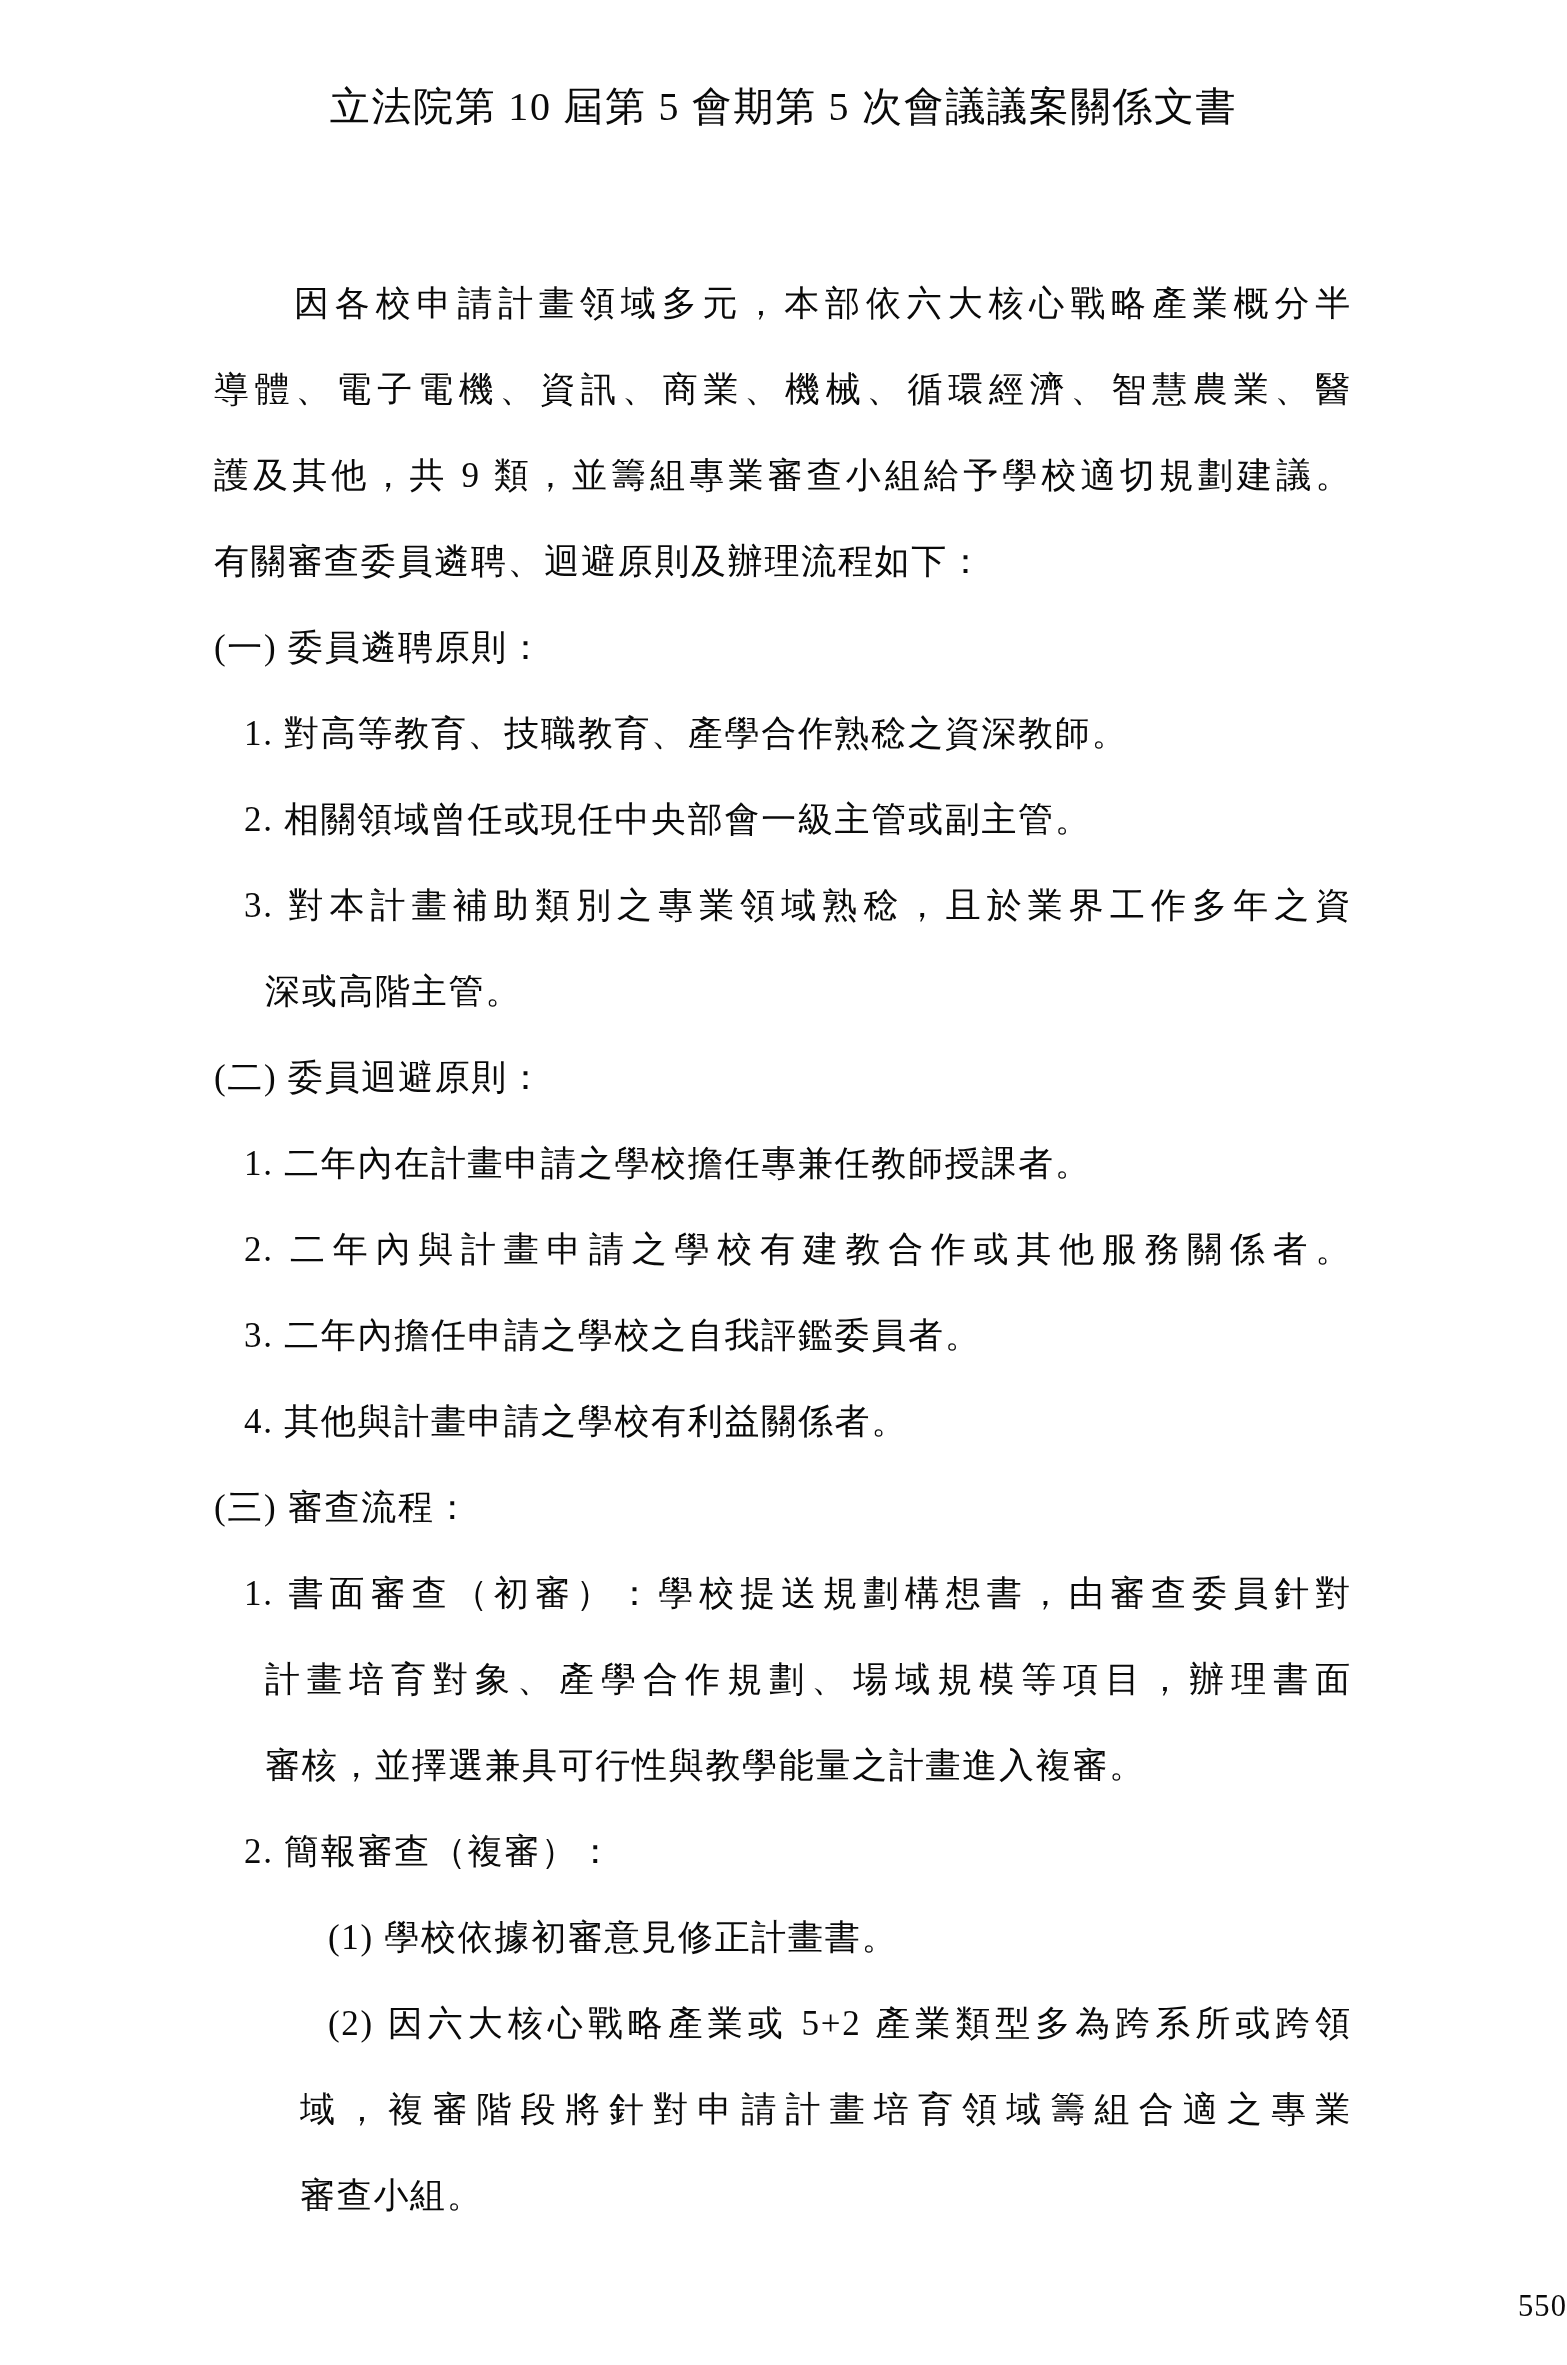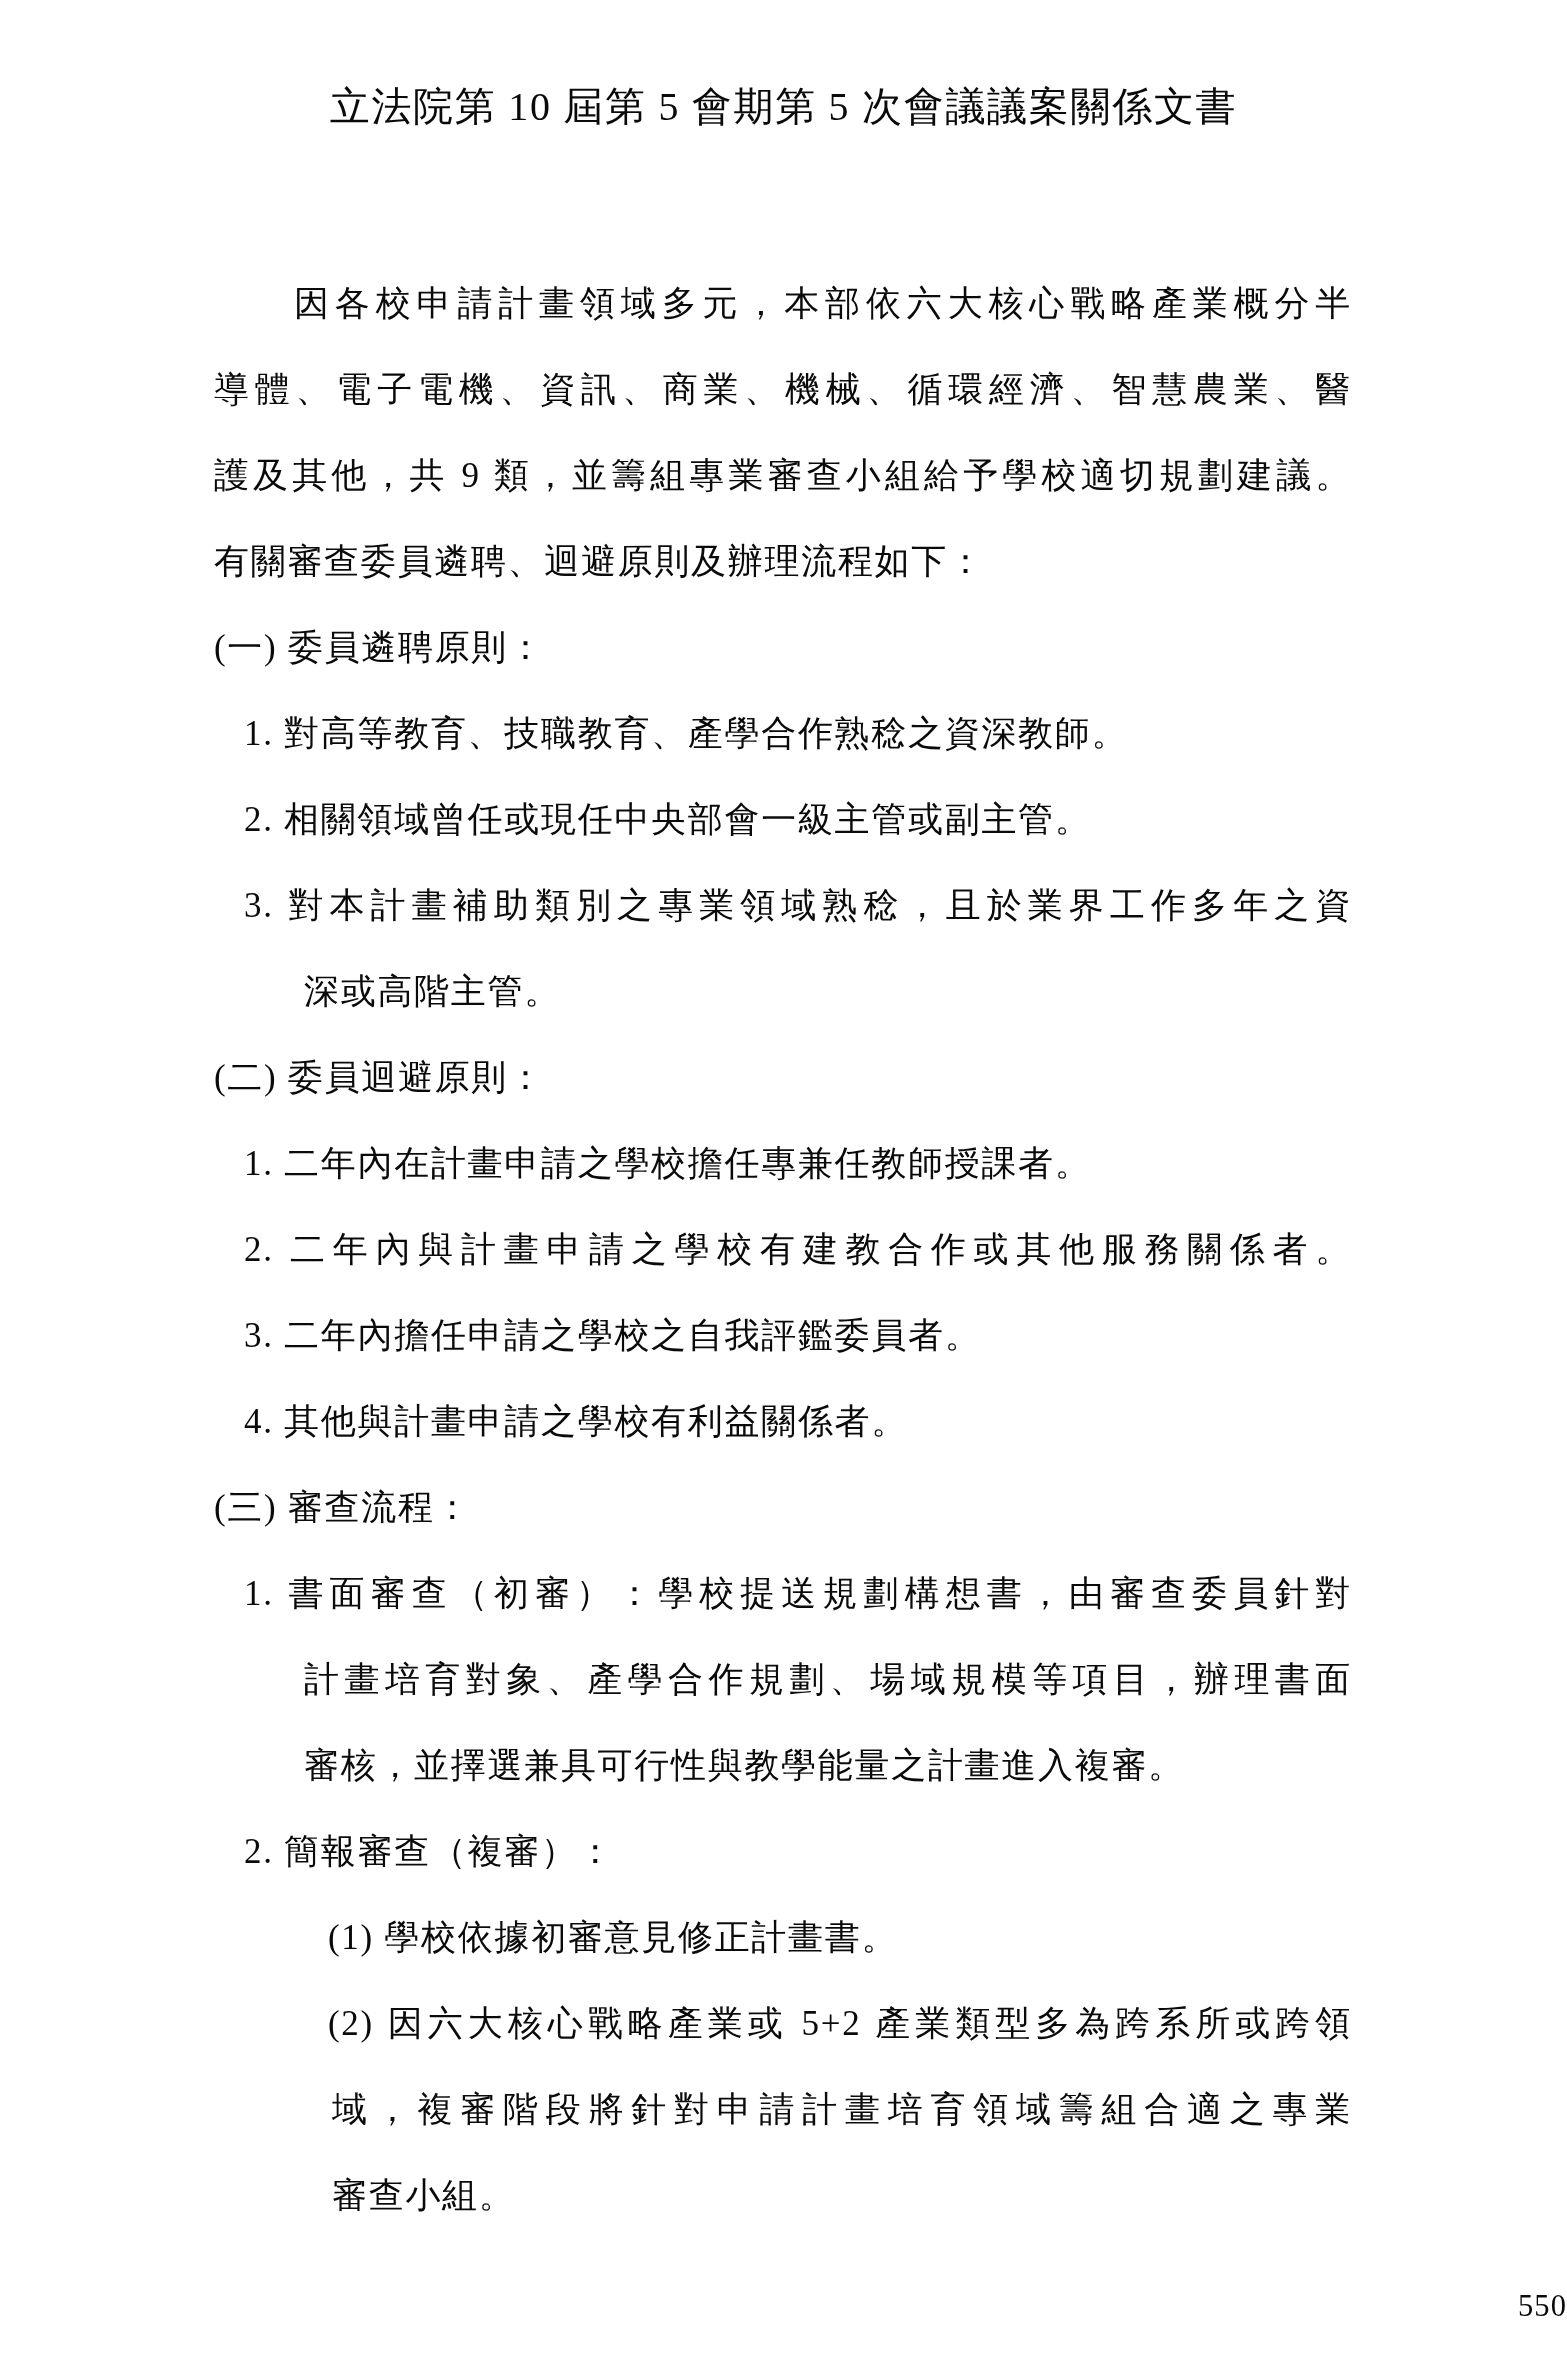--- a/index.html
+++ b/index.html
@@ -43,23 +43,23 @@
   }
   
   .just {
     white-space: normal;
     text-align: justify;
     text-align-last: justify;
     text-justify: inter-character;
   }
   .indent-first { padding-left: 80px; }  
   .num     { margin-left: 30px; }        
-  .numcont { margin-left: 90px; }        
+  .numcont { margin-left: 51px; }        
   .sub     { margin-left: 114px; }        
-  .subcont { margin-left: 118px; }        
+  .subcont { margin-left: 86px; }        
   .doc-footer {
     position: absolute;
     top: 2289px;
     left: 0;
     width: 100%;
     text-align: right;
     font-size: 30.5px;
     line-height: 34px;
     letter-spacing: 1.1px;
   }

